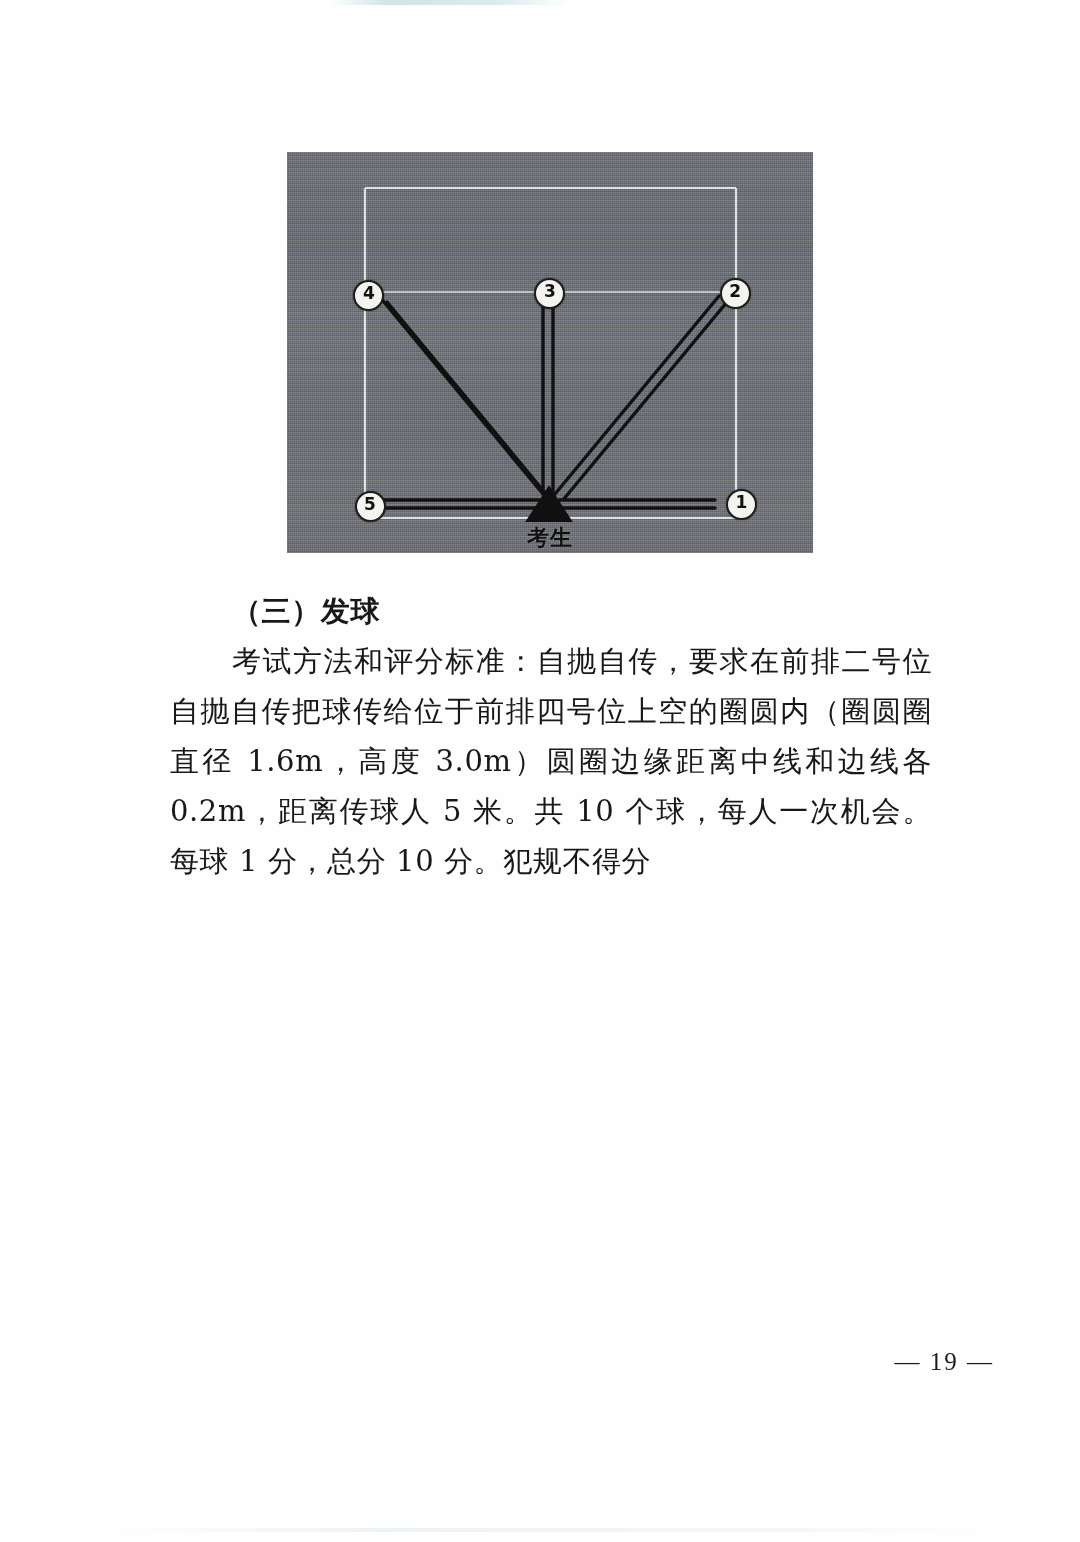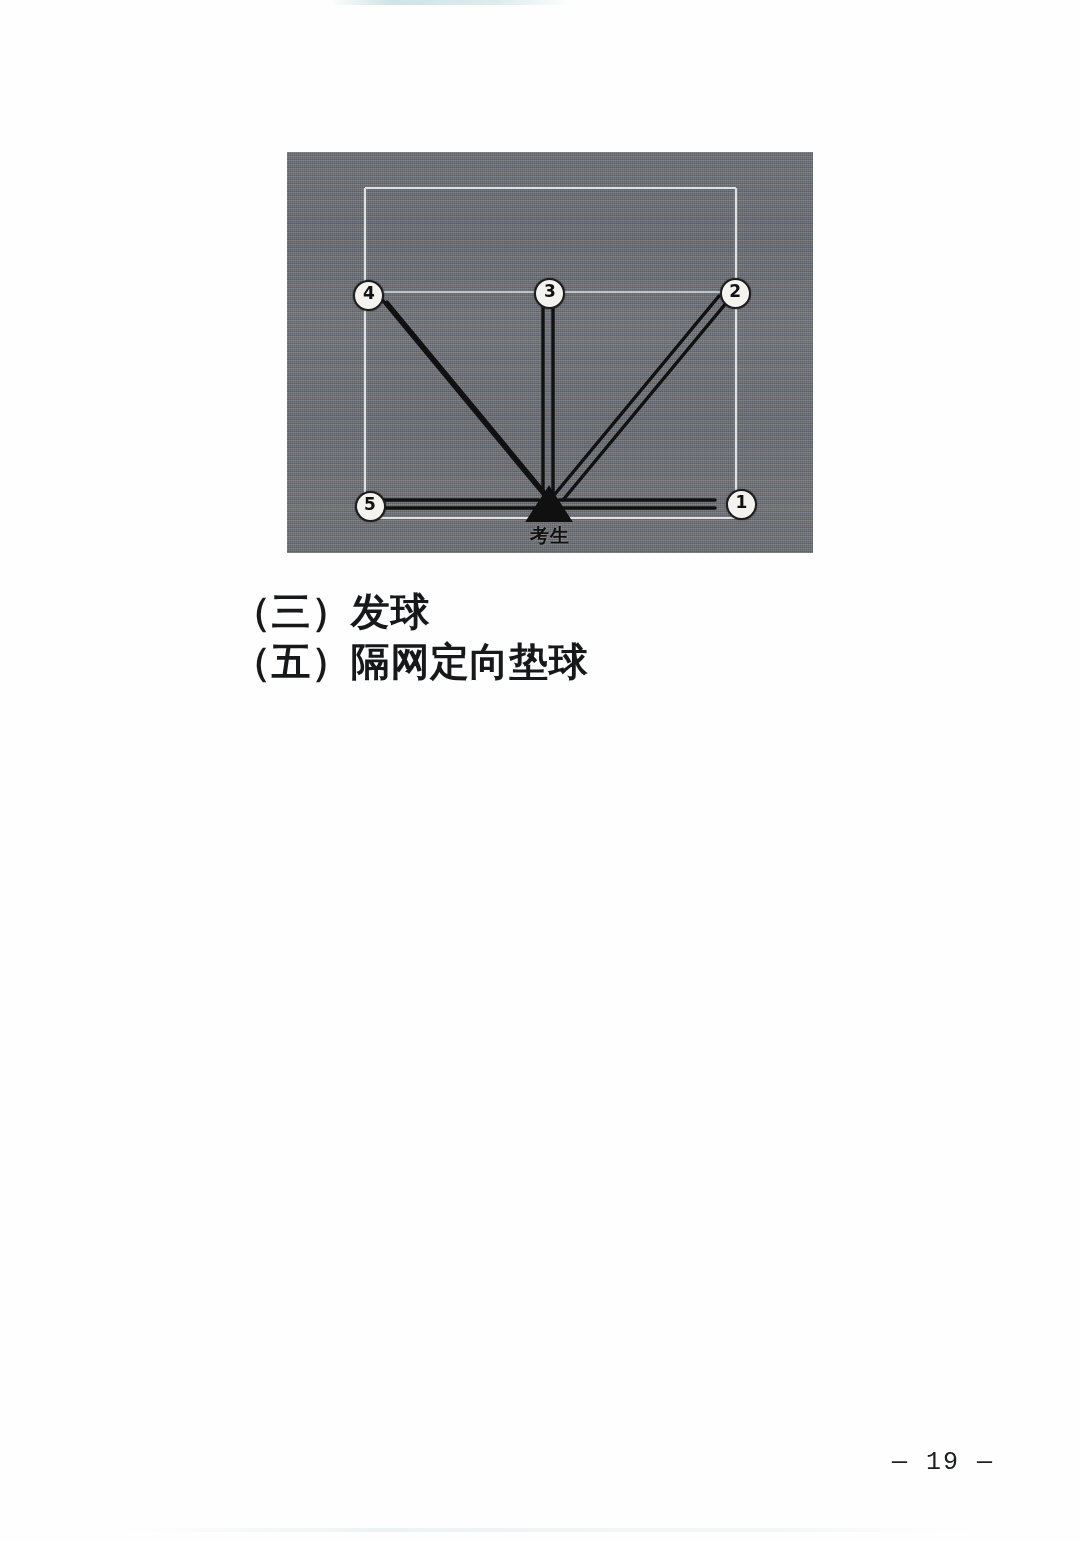--- a/index.html
+++ b/index.html
@@ -81,61 +81,61 @@
     color: #111;
     line-height: 23px;
     text-align: center;
   }
   .player-label {
     position: absolute;
     left: 0;
     width: 100%;
     text-align: center;
     font-family: "DejaVu Sans", "Liberation Sans", sans-serif;
-    font-size: 19px;
+    font-size: 22px;
     font-weight: 700;
     color: #101010;
     text-shadow: 0 0 2px rgba(255,255,255,0.35);
     letter-spacing: 1px;
   }
 
   
   .content {
     position: absolute;
     left: 170px;
     top: 586px;
     width: 762px;
   }
   .heading, .para {
     font-family: "DejaVu Serif", "Liberation Serif", serif;
-    font-size: 39px;
+    font-size: 29px;
     line-height: 50px;
     color: #16181a;
     margin: 0;
     letter-spacing: 0.6px;
   }
   .heading {
     text-indent: 62px;
     font-weight: 600;
   }
   .para {
     text-indent: 62px;
     text-align: justify;
     text-justify: inter-character;
   }
 
   .page-number {
     position: absolute;
     left: 0;
-    top: 1448px;
+    top: 1348px;
     width: 1080px;
     text-align: right;
     padding-right: 86px;
     box-sizing: border-box;
-    font-family: Liberation Mono, monospace;
+    font-family: Liberation Serif, serif;
     font-size: 25px;
     color: #1b1d1f;
     letter-spacing: 2px;
   }
 </style>
 </head>
 <body>
 
 <div class="page">
 
@@ -193,20 +193,20 @@
       </div>
 
       <div class="player-label" style="top:92.5%;">考生</div>
     </div>
   </div>
 
   <div class="content">
 
     <p class="heading">（三）发球</p>
 
-
-    <p class="heading">（五）隔网定向垫球</p>
+    <p class="para">考试方法和评分标准：自抛自传，要求在前排二号位自抛自传把球传给位于前排四号位上空的圈圆内（圈圆圈直径 1.6m，高度 3.0m）圆圈边缘距离中线和边线各 0.2m，距离传球人 5 米。共 10 个球，每人一次机会。每球 1 分，总分 10 分。犯规不得分</p>
+
 
   </div>
 
   <div class="page-number">— 19 —</div>
 
 </div>
 
 </body></html>

